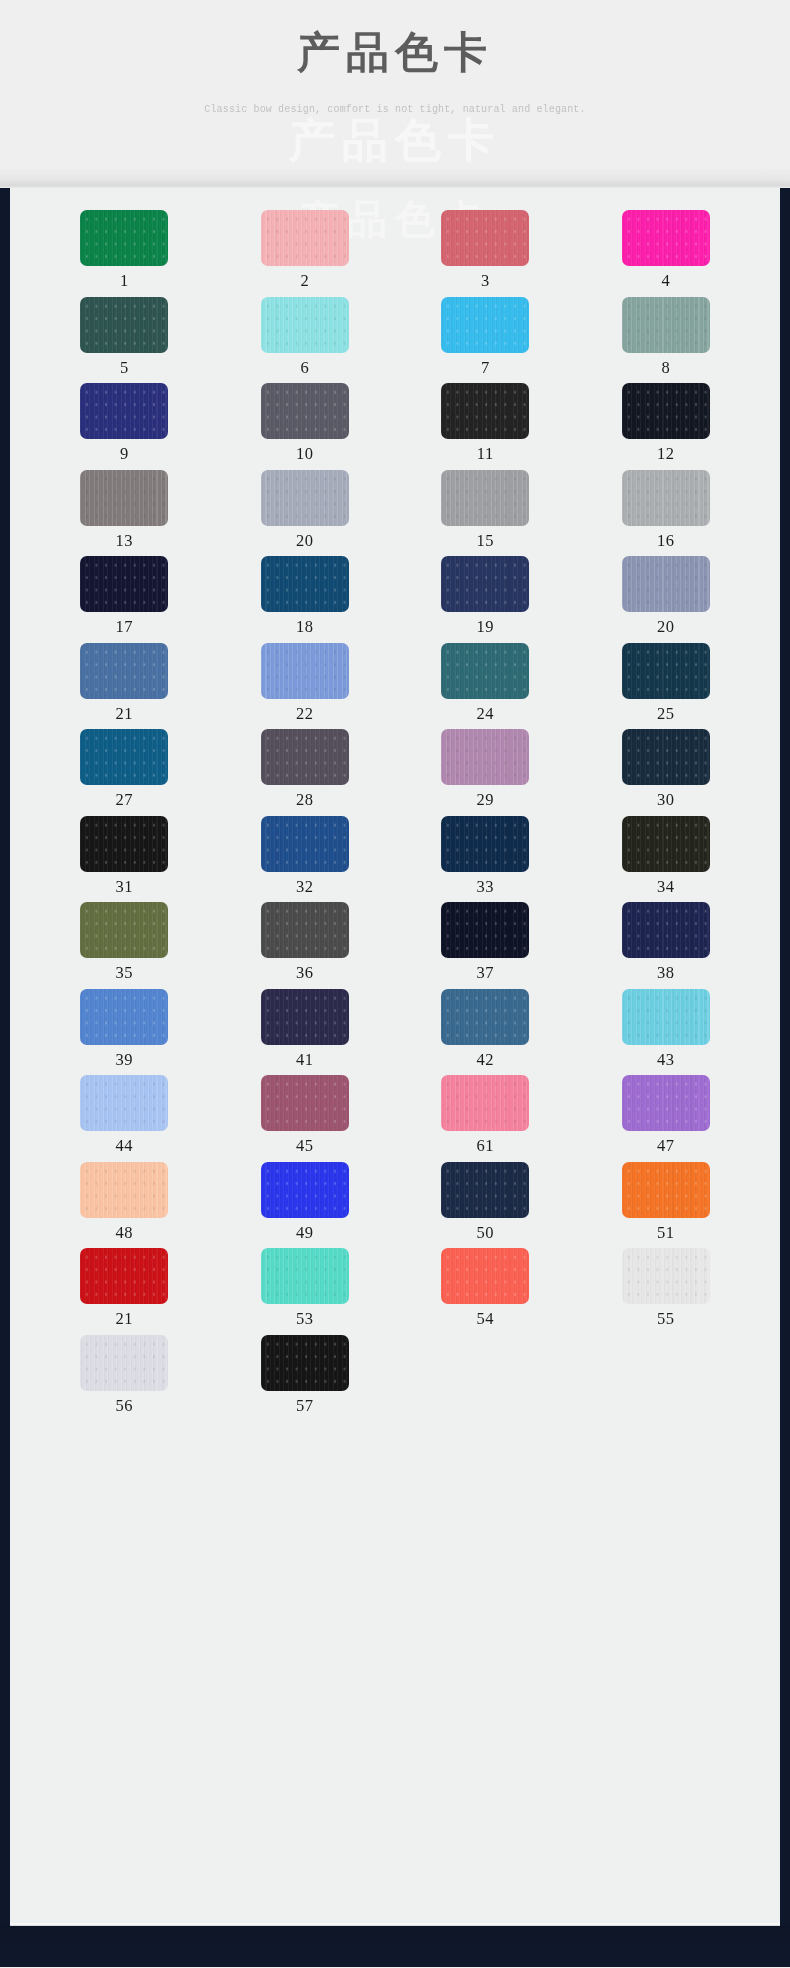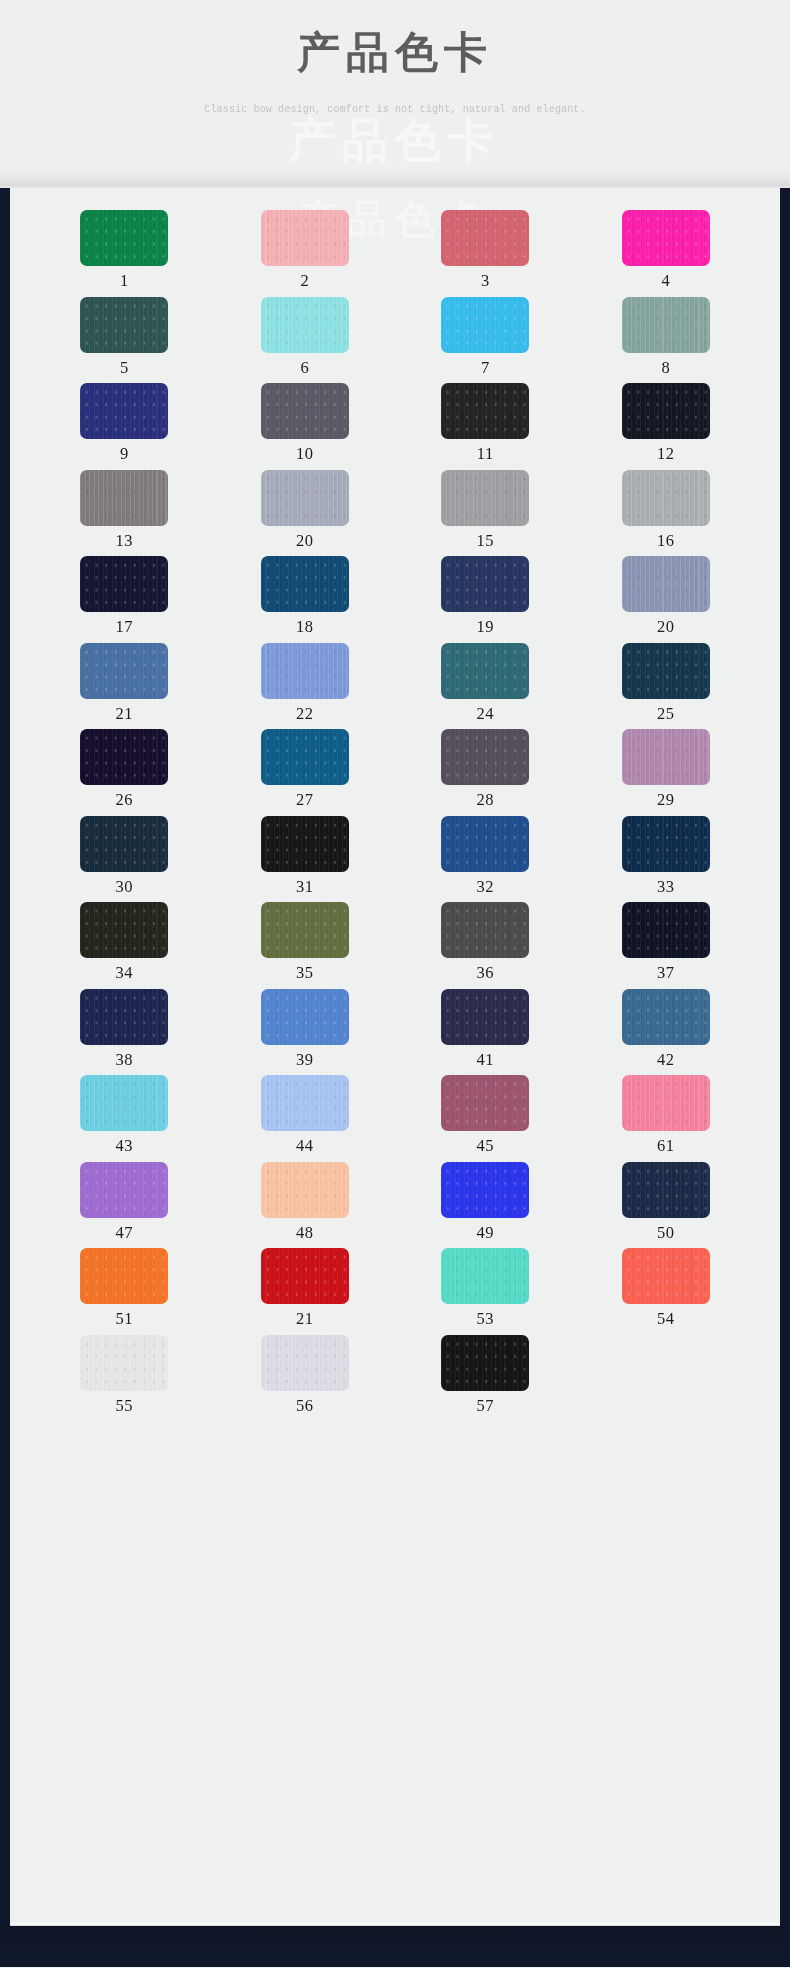--- a/index.html
+++ b/index.html
@@ -320,24 +320,20 @@
         </div>
         <div class="cell">
           <div class="swatch" style="background: rgb(46, 106, 116);"></div>
           <div class="cell-label">24</div>
         </div>
         <div class="cell">
           <div class="swatch" style="background: rgb(20, 55, 75);"></div>
           <div class="cell-label">25</div>
         </div>
         <div class="cell">
-          <div class="swatch" style="background: rgb(21, 13, 43);"></div>
-          <div class="cell-label">26</div>
-        </div>
-        <div class="cell">
           <div class="swatch" style="background: rgb(13, 93, 135);"></div>
           <div class="cell-label">27</div>
         </div>
         <div class="cell">
           <div class="swatch" style="background: rgb(85, 78, 91);"></div>
           <div class="cell-label">28</div>
         </div>
         <div class="cell">
           <div class="swatch light" style="background: rgb(176, 135, 174);"></div>
           <div class="cell-label">29</div>

